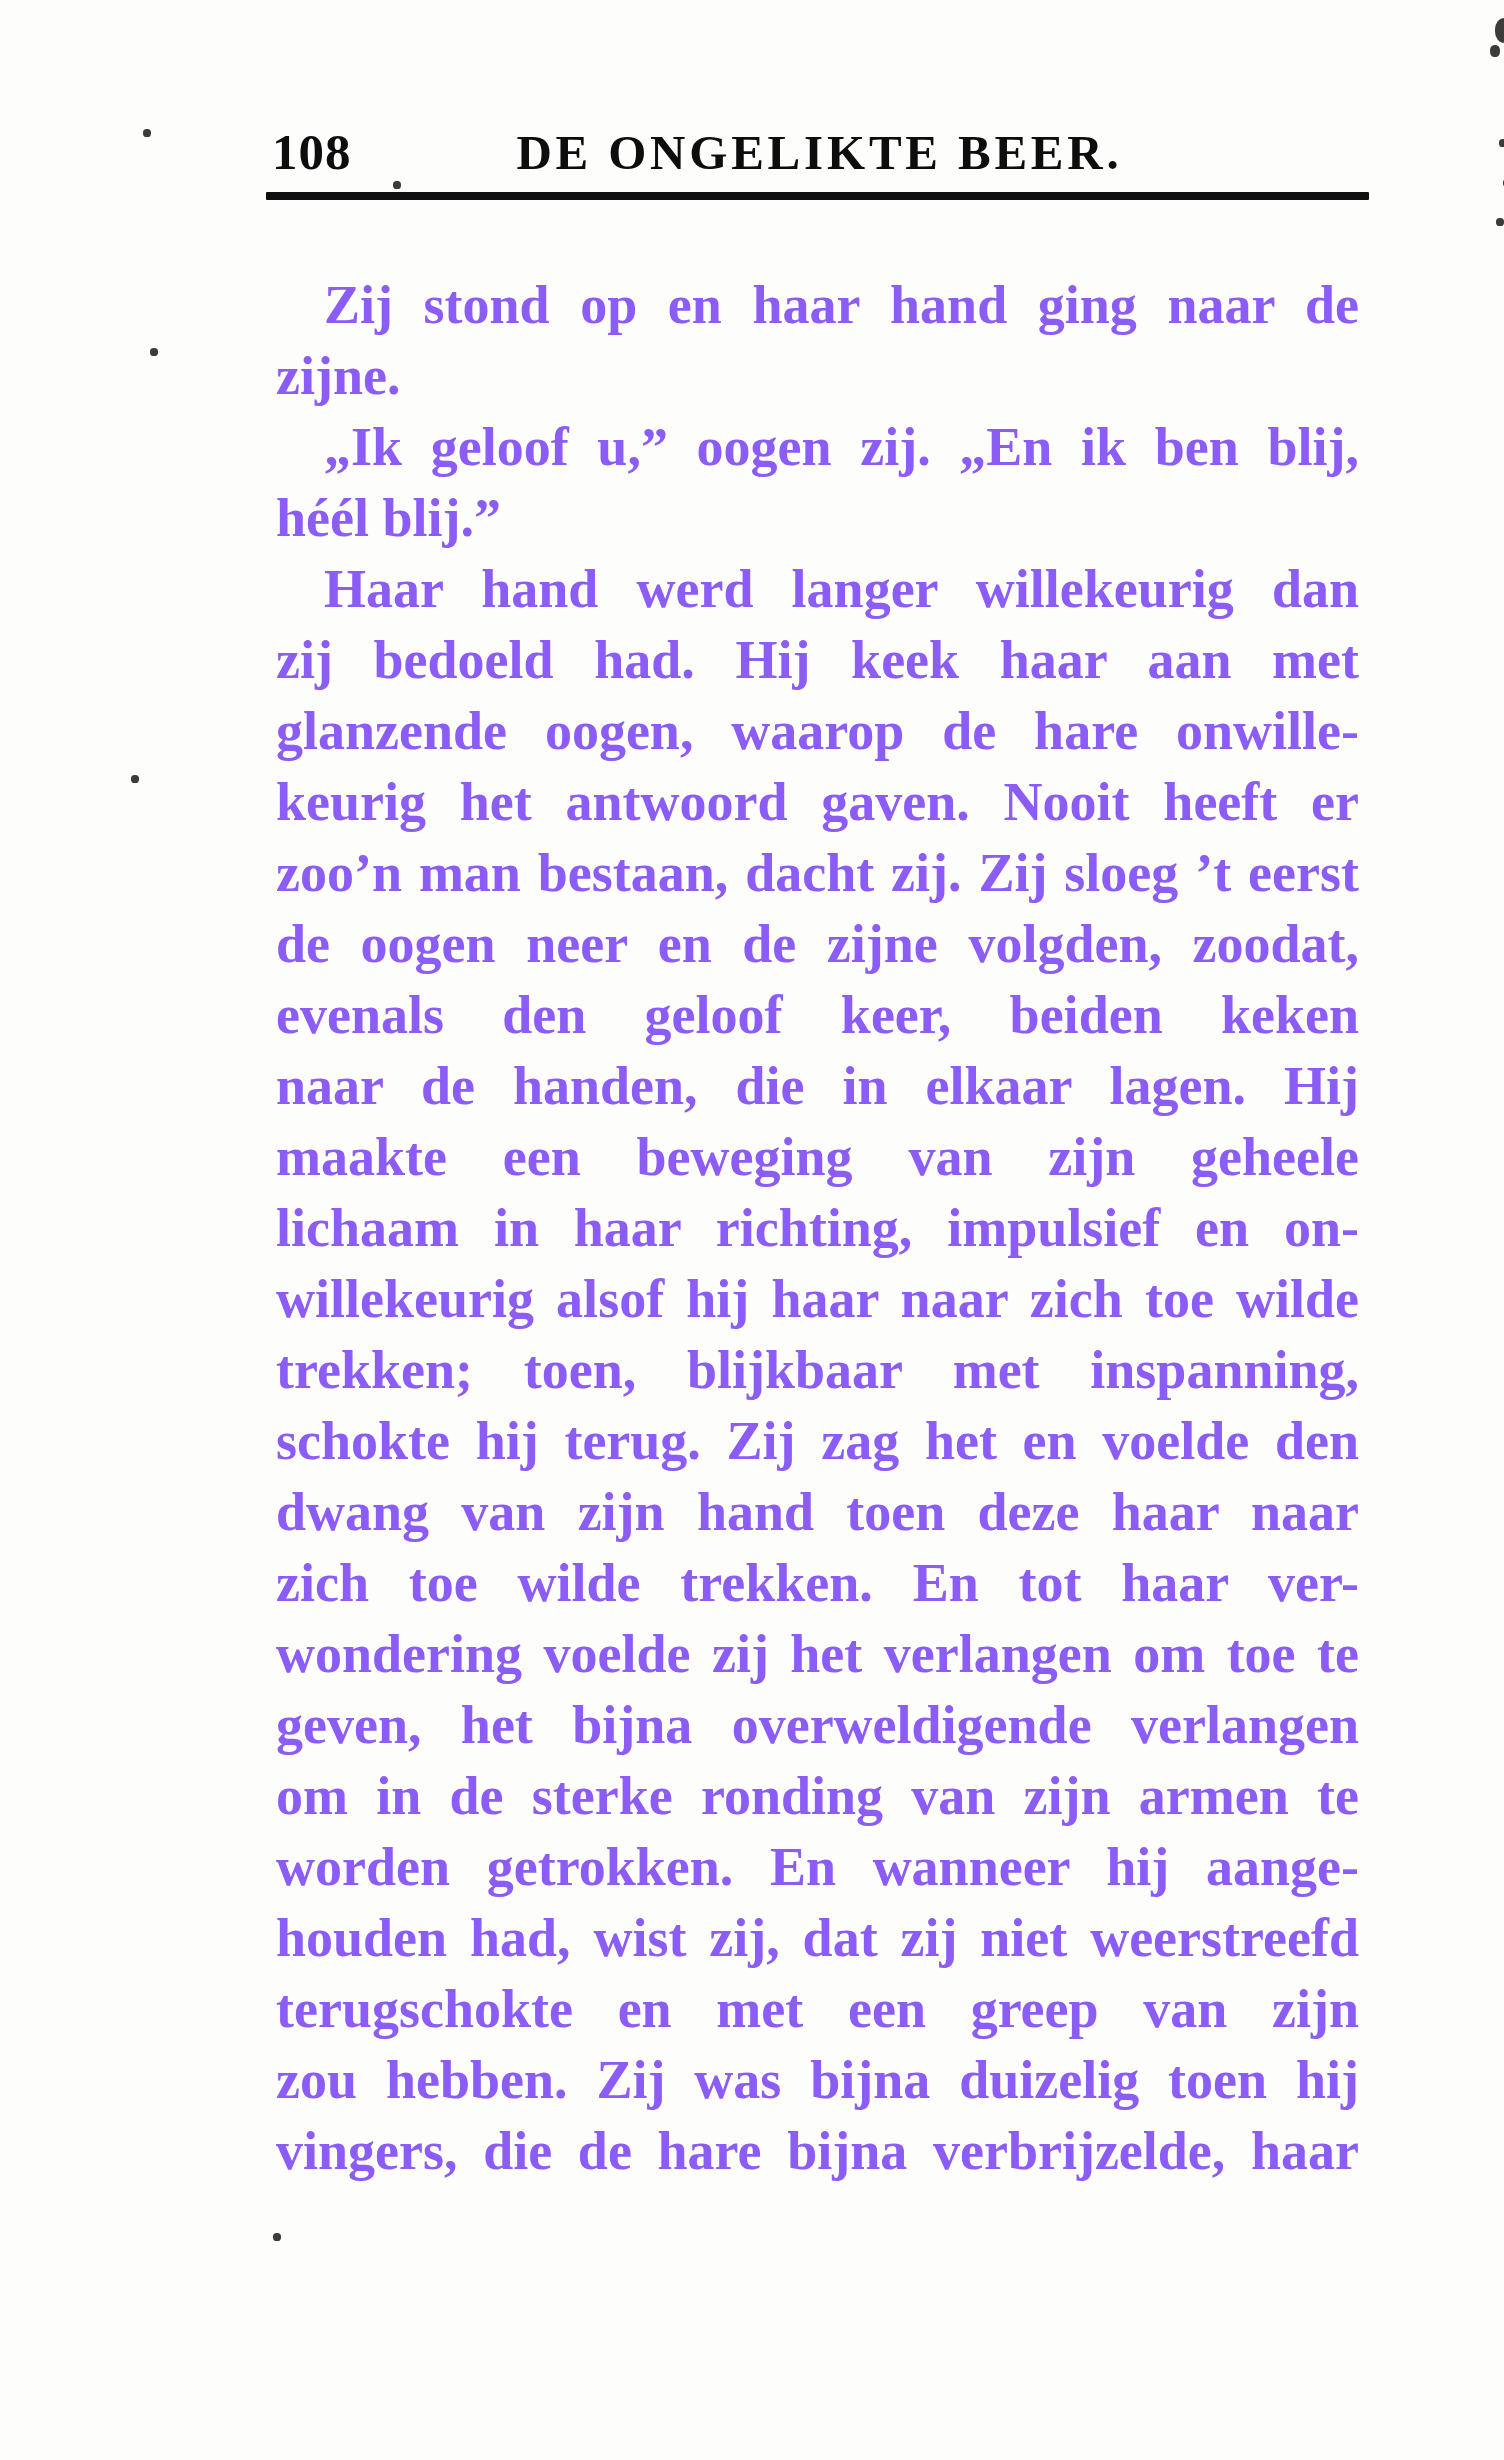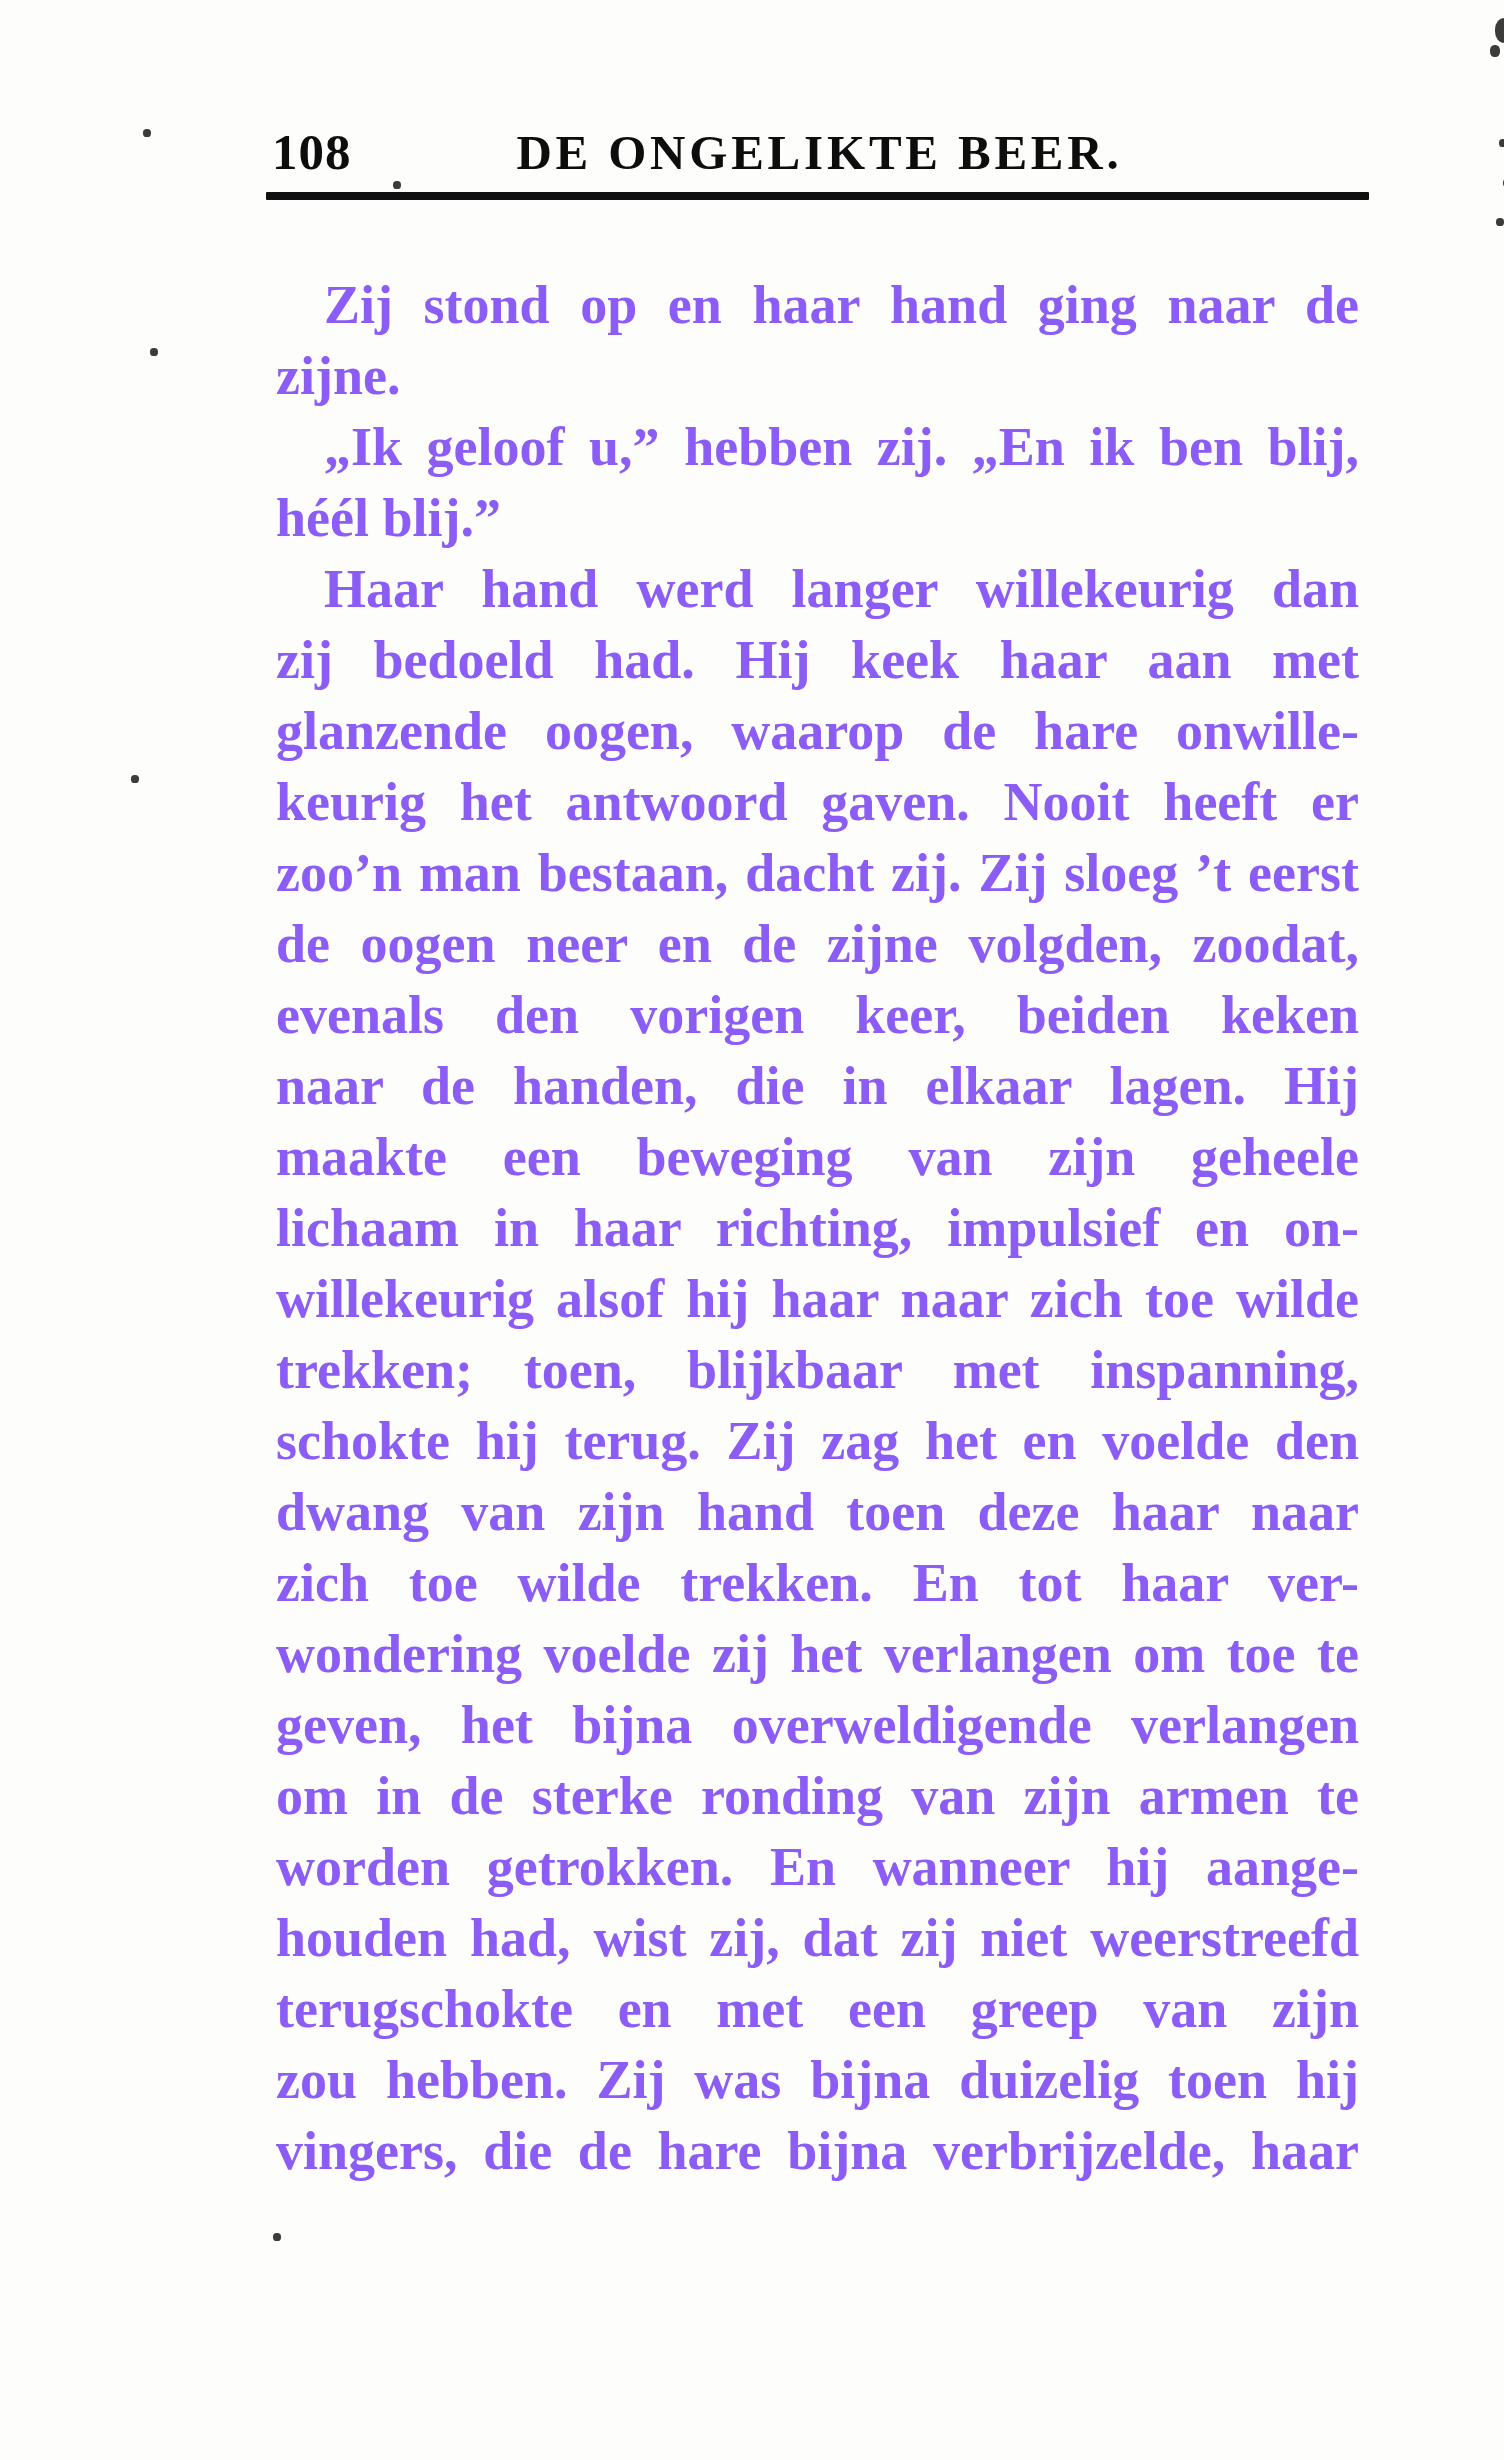--- a/index.html
+++ b/index.html
@@ -79,29 +79,29 @@
   <div class="page-header">
     <span class="page-number">108</span>
     <span class="running-title">DE ONGELIKTE BEER.</span>
   </div>
 
   <div class="header-rule"></div>
 
   <div class="body-text" id="body-text">
       <div class="line indent">Zij stond op en haar hand ging naar de</div>
       <div class="line no-just">zijne.</div>
-      <div class="line indent">„Ik geloof u,” hebben zij. „En ik ben blij,</div>
+      <div class="line indent">„Ik geloof u,” oogen zij. „En ik ben blij,</div>
       <div class="line no-just">héél blij.”</div>
       <div class="line indent">Haar hand werd langer willekeurig dan</div>
       <div class="line">zij bedoeld had. Hij keek haar aan met</div>
       <div class="line">glanzende oogen, waarop de hare onwille-</div>
       <div class="line">keurig het antwoord gaven. Nooit heeft er</div>
       <div class="line">zoo’n man bestaan, dacht zij. Zij sloeg ’t eerst</div>
       <div class="line">de oogen neer en de zijne volgden, zoodat,</div>
-      <div class="line">evenals den vorigen keer, beiden keken</div>
+      <div class="line">evenals den geloof keer, beiden keken</div>
       <div class="line">naar de handen, die in elkaar lagen. Hij</div>
       <div class="line">maakte een beweging van zijn geheele</div>
       <div class="line">lichaam in haar richting, impulsief en on-</div>
       <div class="line">willekeurig alsof hij haar naar zich toe wilde</div>
       <div class="line">trekken; toen, blijkbaar met inspanning,</div>
       <div class="line">schokte hij terug. Zij zag het en voelde den</div>
       <div class="line">dwang van zijn hand toen deze haar naar</div>
       <div class="line">zich toe wilde trekken. En tot haar ver-</div>
       <div class="line">wondering voelde zij het verlangen om toe te</div>
       <div class="line">geven, het bijna overweldigende verlangen</div>

